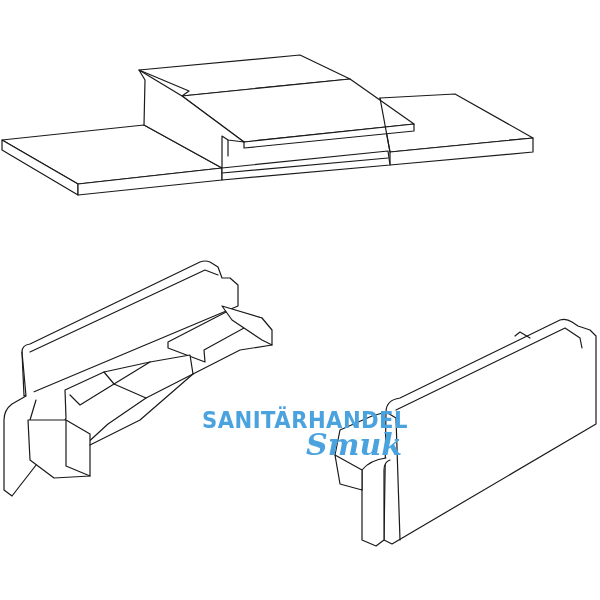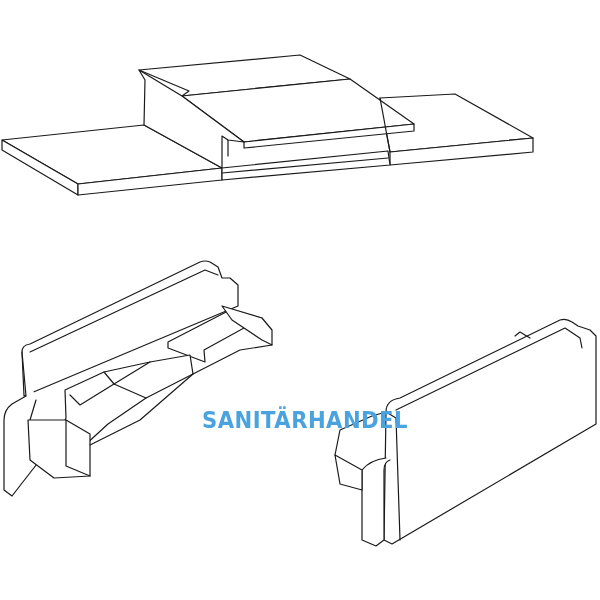--- a/index.html
+++ b/index.html
@@ -62,13 +62,14 @@
     <polyline class="open" points="386,412 396,418 400,540"></polyline>
     <path d="M386,458 Q370,460 362,470 L362,540 L376,546 L384,540 L384,470 Q384,462 390,460"></path>
     <polygon points="335,455 362,470 362,490 340,484"></polygon>
     <polyline class="open" points="335,455 340,430 372,416 386,412"></polyline>
     <polyline class="open" points="515,336 520,332 530,338"></polyline>
   </g>
 </svg>
 
 <div class="logo">
   <span class="logo-main">SANITÄRHANDEL</span>
+  <span class="logo-script">Smuk</span>
 </div>
 
 </body></html>

